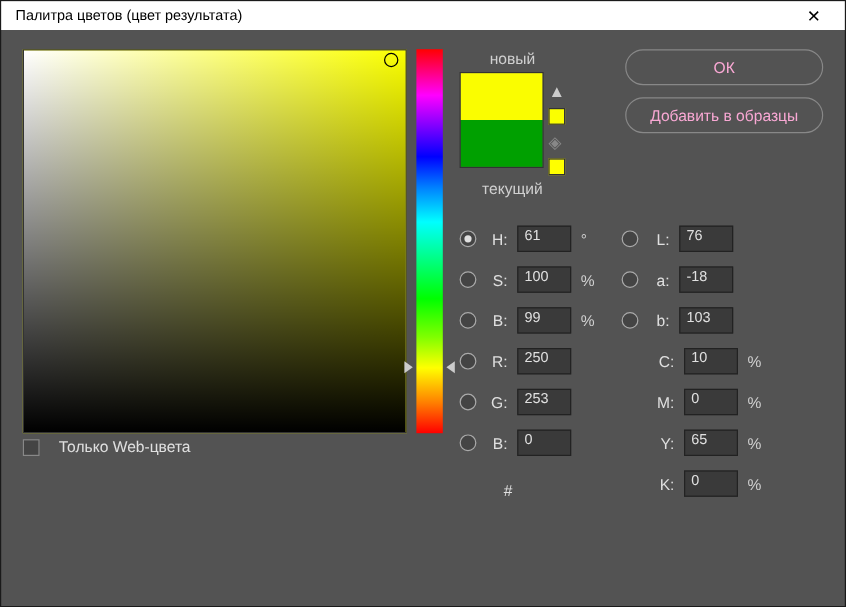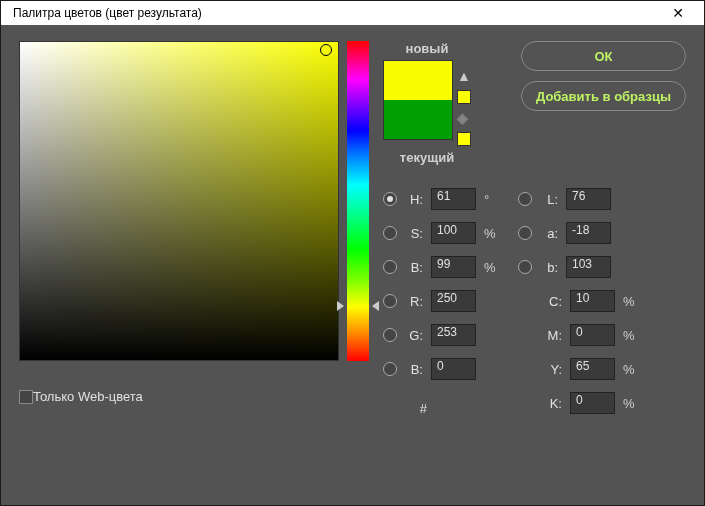--- a/index.html
+++ b/index.html
@@ -17,35 +17,35 @@
   #fbff00;
 }
 .sv-cursor { position: absolute; top: 2px; right: 6px; width: 12px; height: 12px; border: 1px solid #000; border-radius: 50%; }
 .hue-bar { width: 22px; height: 320px; position: relative; background: linear-gradient(to bottom,
   #ff0000 0%, #ff00ff 12%, #8000ff 20%, #0000ff 28%, #0080ff 36%,
   #00ffff 45%, #00ff80 55%, #00ff00 65%, #80ff00 75%, #ffff00 83%,
   #ff8000 92%, #ff0000 100%);
 }
 .hue-slider-left { position: absolute; top: 260px; left: -10px; width: 0; height: 0; border-top: 5px solid transparent; border-bottom: 5px solid transparent; border-left: 7px solid #ccc; }
 .hue-slider-right { position: absolute; top: 260px; right: -10px; width: 0; height: 0; border-top: 5px solid transparent; border-bottom: 5px solid transparent; border-right: 7px solid #ccc; }
-.web-only { display: flex; align-items: center; gap: 0; margin-top: 28px; font-size: 13px; color: #e0e0e0; }
+.web-only { display: flex; align-items: center; gap: 16px; margin-top: 4px; font-size: 13px; color: #e0e0e0; }
 .checkbox { width: 14px; height: 14px; border: 1px solid #888; background: #444; }
 .right-col { flex: 1; display: flex; flex-direction: column; }
-.top-row { display: flex; gap: 20px; font-weight: bold; }
+.top-row { display: flex; gap: 20px; }
 .swatch-block { display: flex; flex-direction: column; align-items: center; gap: 4px; }
 .swatch-label { font-size: 13px; color: #d0d0d0; }
 .swatches { width: 70px; height: 80px; border: 1px solid #333; display: flex; flex-direction: column; }
 .swatch-new { flex: 1; background: #fafd00; }
 .swatch-current { flex: 1; background: #00a000; }
 .swatch-icons { display: flex; flex-direction: column; gap: 6px; justify-content: flex-start; padding-top: 8px; }
 .small-sq { width: 14px; height: 14px; border: 1px solid #333; }
 .warn-icon { color: #ccc; font-size: 14px; }
 .cube-icon { color: #888; font-size: 14px; }
 .buttons { display: flex; flex-direction: column; gap: 10px; margin-left: auto; }
-.btn { width: 165px; height: 30px; border: 1px solid #888; border-radius: 16px; background: #535353; color: #bef264; font-size: 13px; display: flex; align-items: center; justify-content: center; cursor: pointer; }
+.btn { width: 165px; height: 30px; border: 1px solid #888; border-radius: 16px; background: #535353; color: #f9a8d4; font-size: 13px; display: flex; align-items: center; justify-content: center; cursor: pointer; }
 .btn-lib { margin-top: 20px; }
 .fields { margin-top: 22px; display: flex; gap: 20px; }
 .col-fields { display: flex; flex-direction: column; gap: 10px; }
 .field-row { display: flex; align-items: center; gap: 8px; height: 24px; }
 .radio { width: 14px; height: 14px; border: 1px solid #aaa; border-radius: 50%; background: #444; display: flex; align-items: center; justify-content: center; flex-shrink: 0; }
 .radio.sel::after { content: ''; width: 6px; height: 6px; background: #e0e0e0; border-radius: 50%; }
 .flbl { width: 18px; font-size: 13px; color: #e0e0e0; text-align: right; }
 .flbl-r { width: 22px; font-size: 13px; color: #e0e0e0; text-align: right; }
 .fval { width: 45px; height: 22px; background: #3a3a3a; border: 1px solid #222; color: #e0e0e0; font-size: 12px; padding: 0 5px; display: flex; align-items: flex-start; }
 .funit { width: 14px; font-size: 13px; color: #d0d0d0; }

